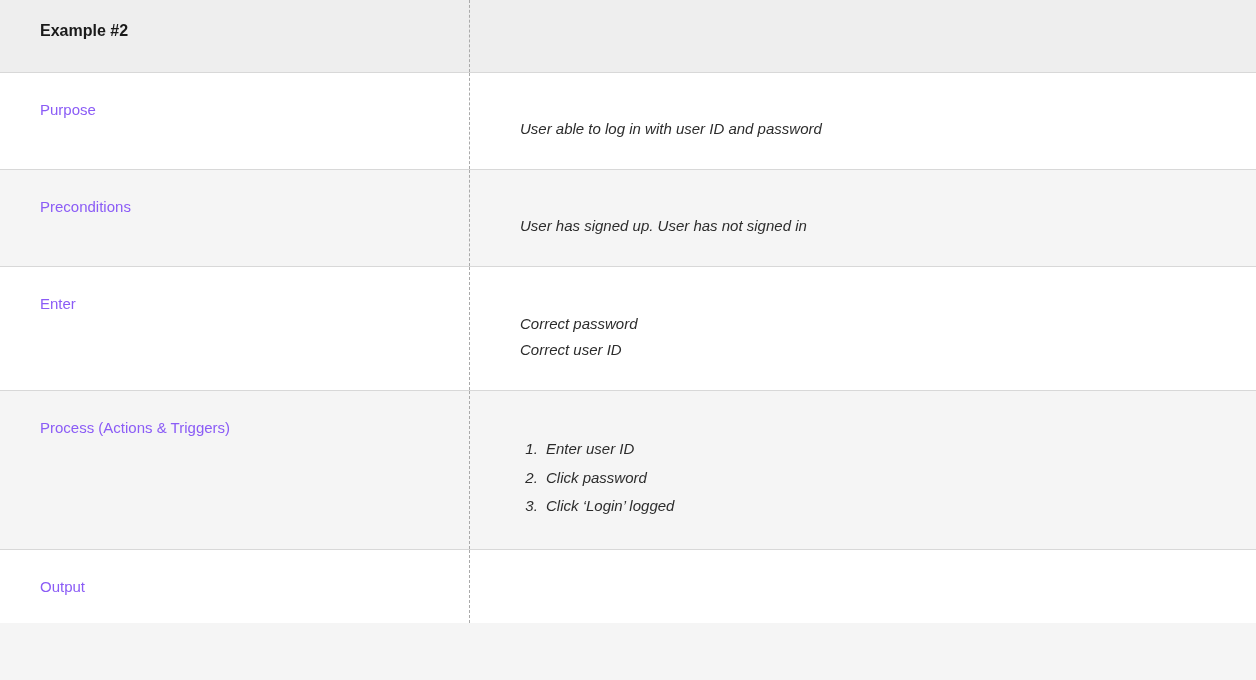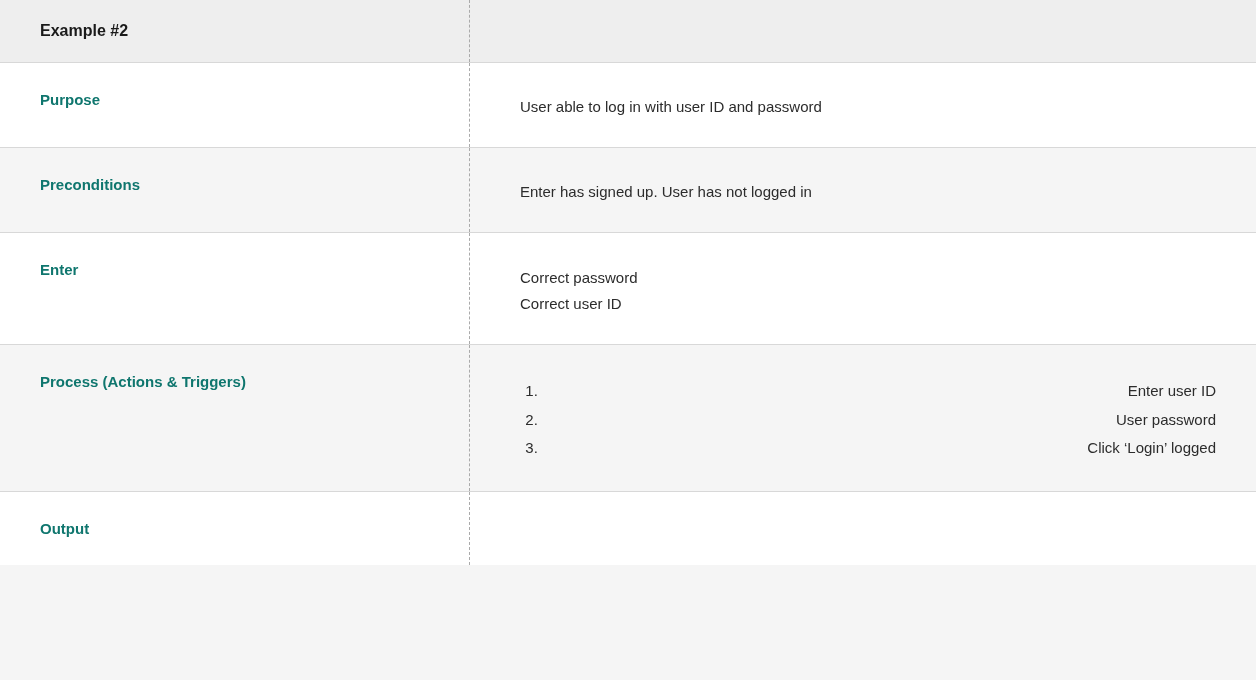--- a/index.html
+++ b/index.html
@@ -45,60 +45,60 @@
       content: '';
       position: absolute;
       right: 0;
       top: 0;
       bottom: 0;
       border-right: 1.5px dashed #aaaaaa;
     }
 
     .col-right {
       flex: 1;
-      padding: 32px 40px 28px 50px;
+      padding: 44px 40px 28px 50px;
+      font-style: italic;
     }
 
     .header-row .col-left {
       background-color: #eeeeee;
       padding: 22px 40px;
     }
 
     .header-row .col-right {
       background-color: #eeeeee;
     }
 
     .header-title {
       font-weight: 700;
       font-size: 16px;
       color: #1a1a1a;
     }
 
     .row-label {
       font-size: 15px;
-      color: #0f766e;
-      font-weight: 700;
+      color: #8b5cf6;
+      font-weight: 400;
     }
 
     .row-value {
       font-size: 15px;
       color: #2c2c2c;
       line-height: 1.6;
     }
 
     .row-value p {
       margin: 0;
       line-height: 1.7;
     }
 
     .row-value ol {
       margin: 0;
       padding-left: 22px;
       line-height: 1.9;
-      text-align: right;
     }
 
     .row-value ol li {
       padding-left: 4px;
     }
 
     
     .row-purpose { background-color: #ffffff; }
     .row-preconditions { background-color: #f5f5f5; }
     .row-input { background-color: #ffffff; }
@@ -124,21 +124,21 @@
     <div class="col-right">
       <div class="row-value">User able to log in with user ID and password</div>
     </div>
   </div>
 
   <div class="table-row row-preconditions">
     <div class="col-left">
       <span class="row-label">Preconditions</span>
     </div>
     <div class="col-right">
-      <div class="row-value">Enter has signed up. User has not logged in</div>
+      <div class="row-value">User has signed up. User has not signed in</div>
     </div>
   </div>
 
   <div class="table-row row-input">
     <div class="col-left">
       <span class="row-label">Enter</span>
     </div>
     <div class="col-right">
       <div class="row-value">
         <p>Correct password</p>
@@ -148,21 +148,21 @@
   </div>
 
   <div class="table-row row-process">
     <div class="col-left">
       <span class="row-label">Process (Actions &amp; Triggers)</span>
     </div>
     <div class="col-right">
       <div class="row-value">
         <ol>
           <li>Enter user ID</li>
-          <li>User password</li>
+          <li>Click password</li>
           <li>Click ‘Login’ logged</li>
         </ol>
       </div>
     </div>
   </div>
 
   <div class="table-row row-output">
     <div class="col-left">
       <span class="row-label">Output</span>
     </div>

